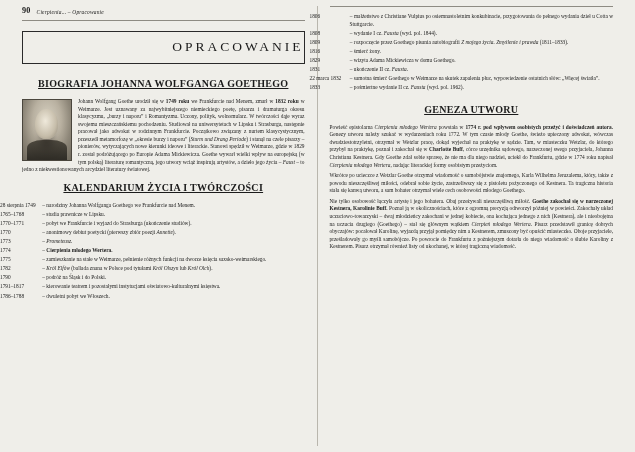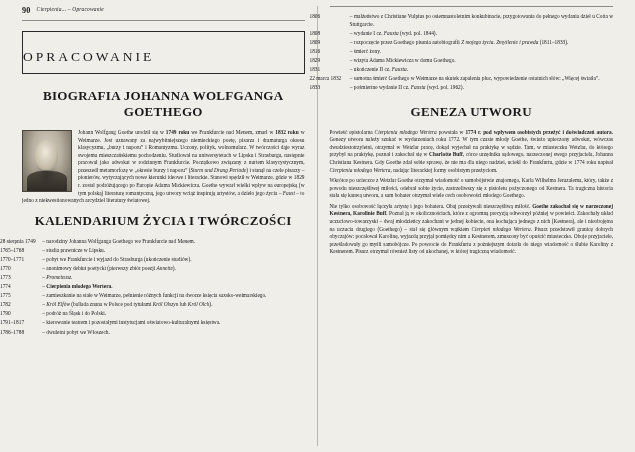--- a/index.html
+++ b/index.html
@@ -19,21 +19,21 @@
     gap:0;
   }
   .col{
     box-sizing:border-box;
     width:50%;
     padding:0 12px;
   }
   .col.left{border-right:1px solid #b9b6ad;}
   .runhead{
     display:flex;
-    align-items:flex-start;
+    align-items:flex-end;
     font-size:5.4px;
     letter-spacing:.2px;
     margin-bottom:5px;
     height:9px;
   }
   .runhead .folio{
     font-size:8.2px;
     font-weight:bold;
   }
   .runhead .rh-text{
@@ -42,34 +42,35 @@
     font-size:5.4px;
   }
   .runhead.right{justify-content:flex-end;}
   .runhead.right .rh-text{margin-left:0;margin-right:6px;}
   .rule{
     border-top:1px solid #8e8b83;
     margin:0 0 6px 0;
   }
   .titlebox{
     border:1px solid #2a2a2a;
-    text-align:left;
-    padding:17px 0 8px 0;
+    text-align:right;
+    padding:7px 0 8px 0;
     margin:10px 0 14px 0;
   }
   .titlebox .t{
     font-size:13.5px;
     letter-spacing:3px;
   }
   h2.sec{
     text-align:center;
-    font-size:13px;
+    font-size:10px;
     font-weight:bold;
     letter-spacing:.3px;
     margin:12px 0 9px 0;
+    text-decoration:underline;
   }
   h2.sec.tight{margin-top:5px;}
   p{
     margin:0 0 3px 0;
     font-size:5.35px;
     line-height:1.42;
     text-align:justify;
     hyphens:auto;
   }
   p.just{text-align:justify;}

